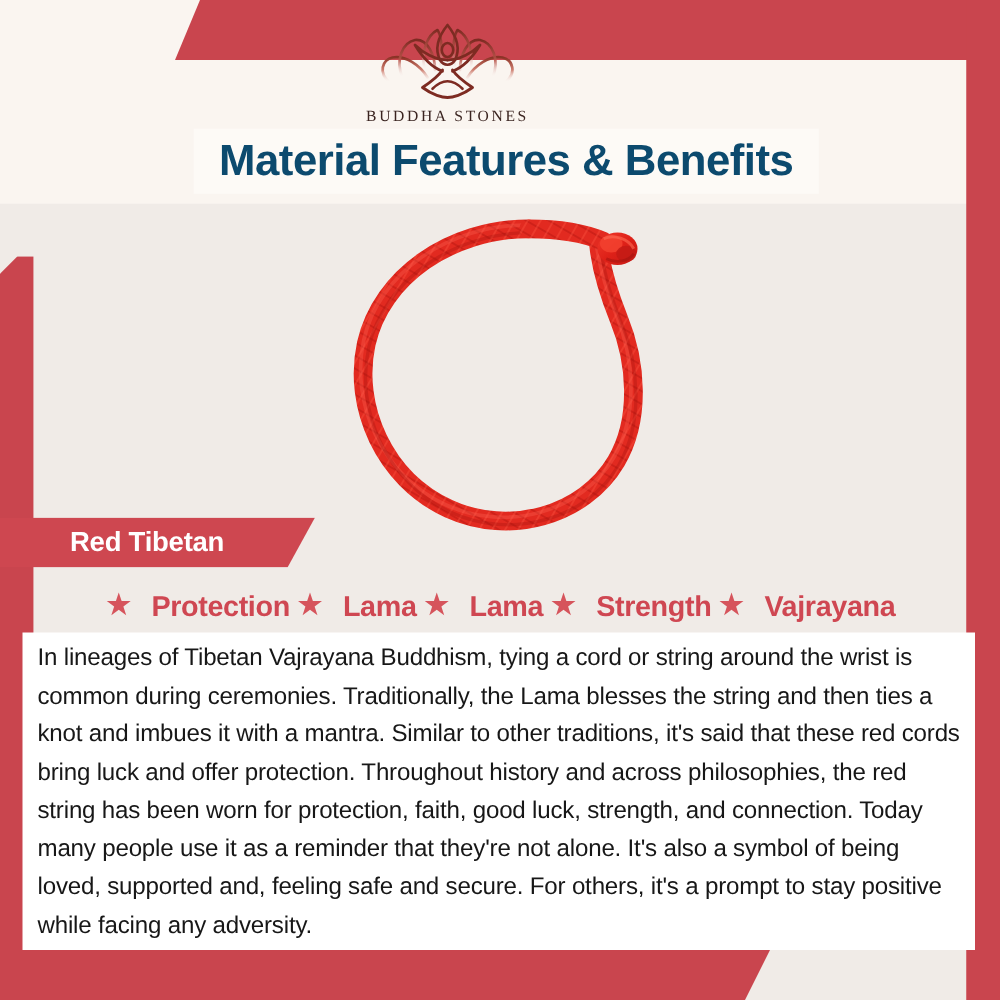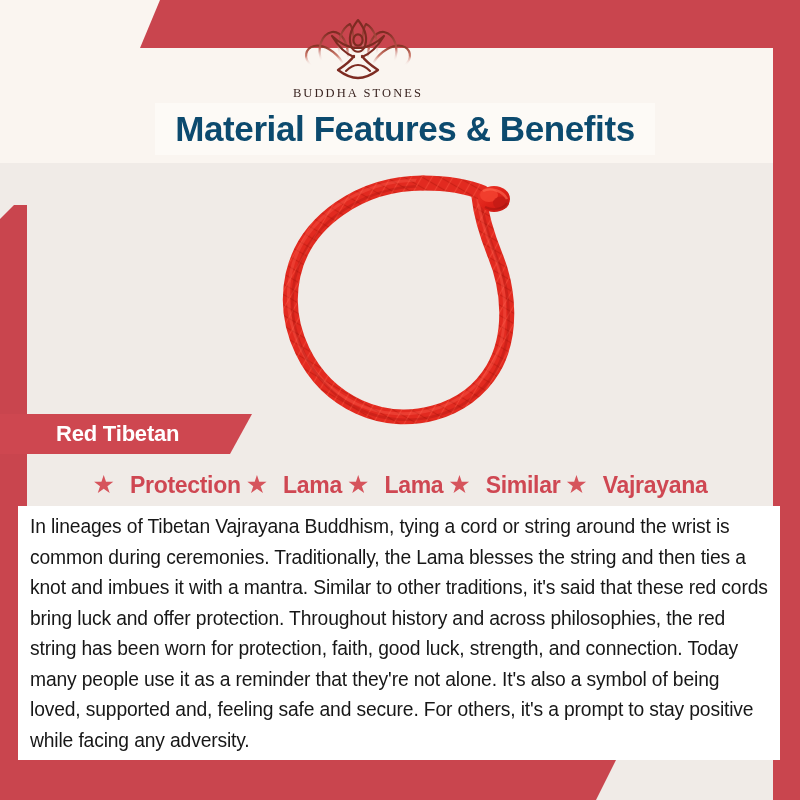--- a/index.html
+++ b/index.html
@@ -302,21 +302,21 @@
     <div class="feature">
       <span class="star">★</span>
       <span class="flabel">Lama</span>
     </div>
     <div class="feature">
       <span class="star">★</span>
       <span class="flabel">Lama</span>
     </div>
     <div class="feature">
       <span class="star">★</span>
-      <span class="flabel">Similar</span>
+      <span class="flabel">Strength</span>
     </div>
     <div class="feature">
       <span class="star">★</span>
       <span class="flabel">Vajrayana</span>
     </div>
   </div>
 
   <div class="text-panel">
     <p>In lineages of Tibetan Vajrayana Buddhism, tying a cord or string around the wrist is common during ceremonies. Traditionally, the Lama blesses the string and then ties a knot and imbues it with a mantra. Similar to other traditions, it's said that these red cords bring luck and offer protection. Throughout history and across philosophies, the red string has been worn for protection, faith, good luck, strength, and connection. Today many people use it as a reminder that they're not alone. It's also a symbol of being loved, supported and, feeling safe and secure. For others, it's a prompt to stay positive while facing any adversity.</p>
   </div>

